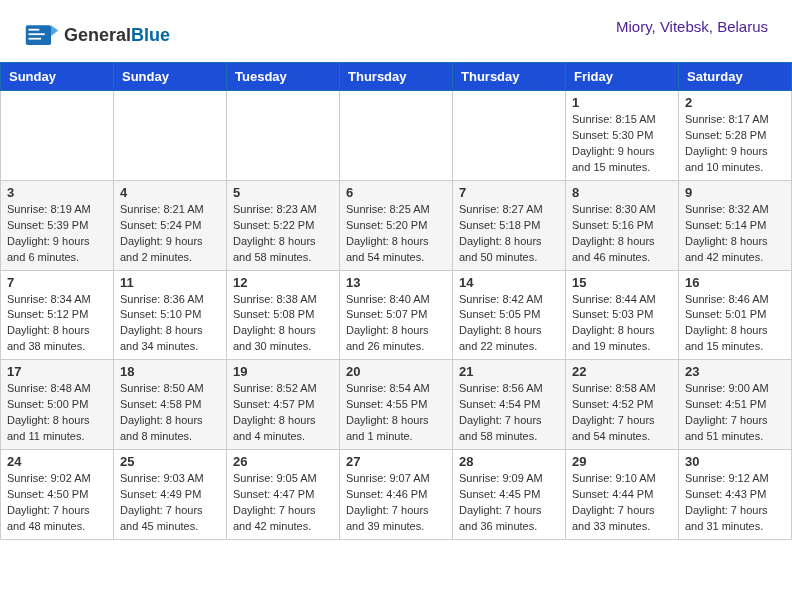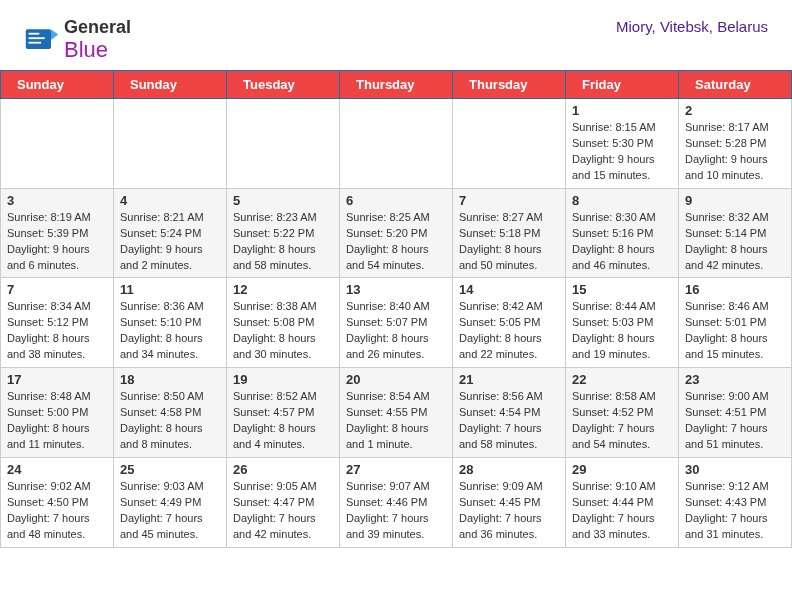--- a/index.html
+++ b/index.html
@@ -14,32 +14,32 @@
       justify-content: space-between;
       align-items: flex-start;
       padding: 18px 24px 8px 24px;
     }
     .logo {
       display: flex;
       align-items: center;
     }
     .logo-text {
       display: flex;
-      flex-direction: column;
+      flex-direction: row;
       line-height: 1.1;
     }
     .logo-general {
       font-size: 18px;
       font-weight: bold;
       color: #333;
     }
     .logo-blue {
-      font-size: 22px;
-      font-weight: normal;
-      color: #a21caf;
+      font-size: 18px;
+      font-weight: bold;
+      color: #0369a1;
     }
     .logo-icon {
       width: 36px;
       height: 36px;
       margin-right: 4px;
     }
     .title-area {
       text-align: right;
     }
     .month-title {
@@ -50,24 +50,24 @@
     .location {
       font-size: 15px;
       color: #4c1d95;
     }
     .calendar {
       width: 100%;
       border-collapse: collapse;
       table-layout: fixed;
     }
     .calendar th {
-      background: #ef4444;
+      background: #1d4ed8;
       color: #fff;
       text-align: left;
-      padding: 6px 16px;
+      padding: 6px 8px;
       font-size: 13px;
       border: 1px solid #1a6eb5;
     }
     .calendar td {
       border: 1px solid #ccc;
       vertical-align: top;
       padding: 4px 6px;
       font-size: 11px;
       color: #333;
       min-height: 80px;

